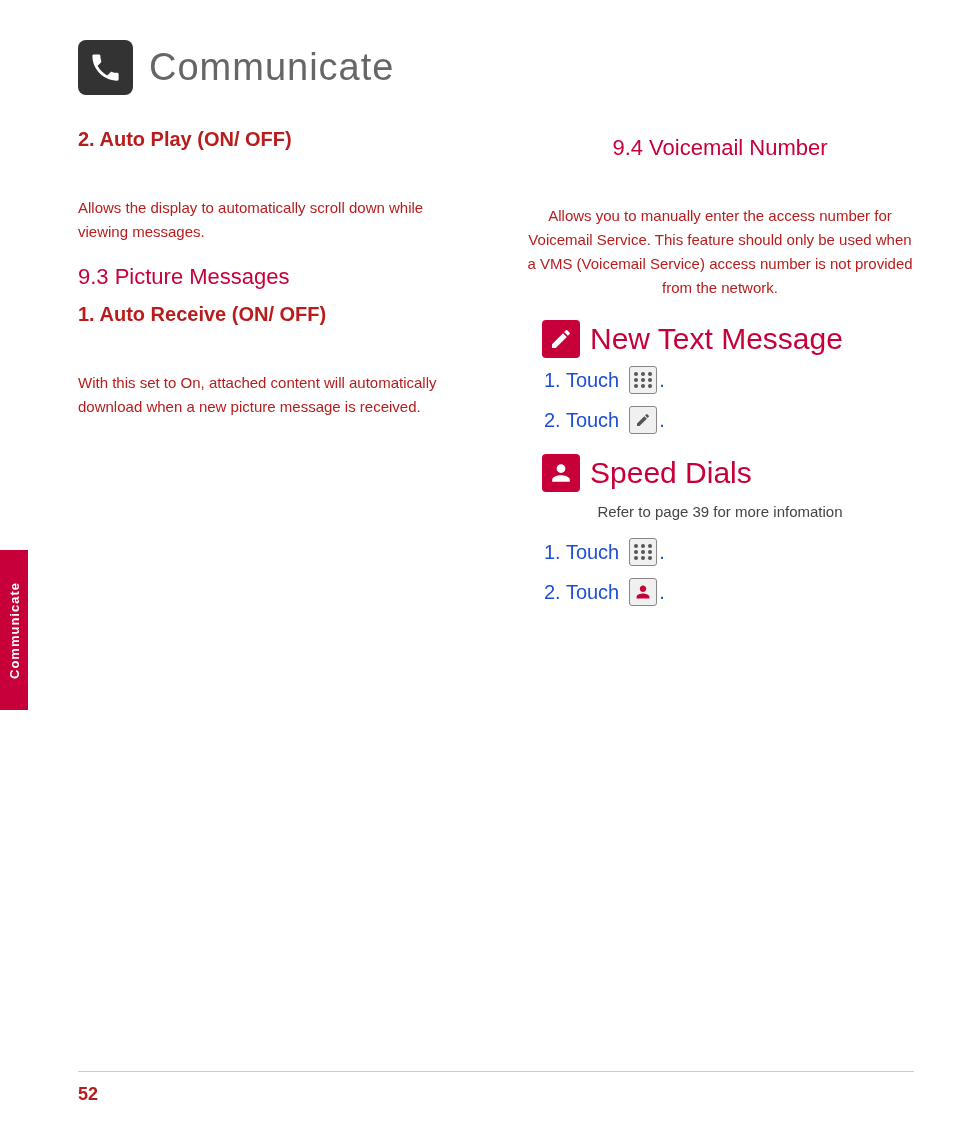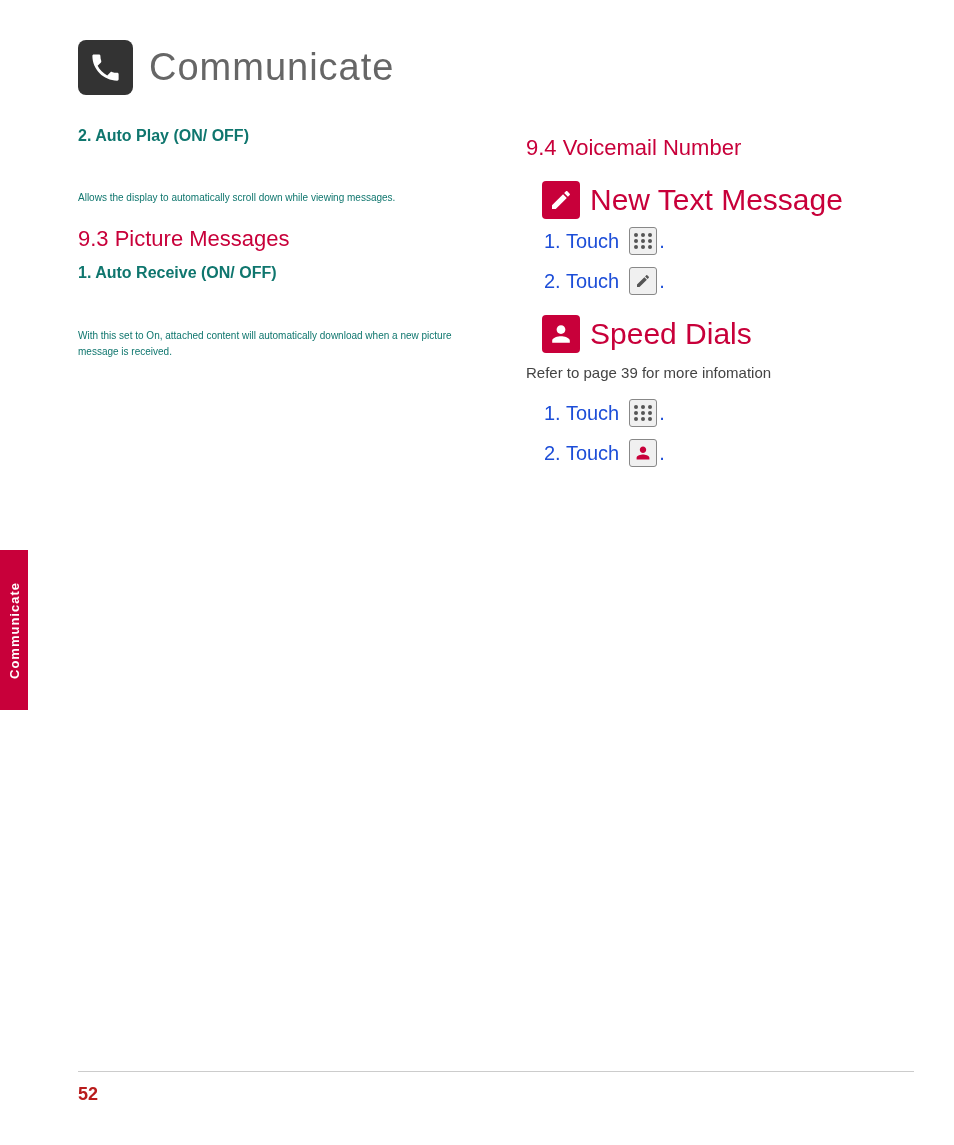--- a/index.html
+++ b/index.html
@@ -92,34 +92,35 @@
       flex: 1;
     }
 
     .left-column {
       flex: 1;
       padding-right: 20px;
     }
 
     .right-column {
       flex: 1;
+      text-align: center;
     }
 
     
     .section-number {
-      font-size: 16px;
+      font-size: 20px;
       font-weight: bold;
-      color: #0f766e;
+      color: #b91c1c;
       margin-bottom: 8px;
       line-height: 1.4;
     }
 
     .section-body {
-      font-size: 10px;
-      color: #0f766e;
+      font-size: 15px;
+      color: #b91c1c;
       line-height: 1.6;
       margin-bottom: 20px;
       padding-left: 0;
       margin-top: 43px;
     }
 
     .section-heading {
       font-size: 22px;
       color: #c8003a;
       font-weight: normal;
@@ -268,20 +269,21 @@
           <p class="section-number">1. Auto Receive (ON/ OFF)</p>
           <p class="section-body">With this set to On, attached content will automatically download when a new picture message is received.</p>
         </div>
 
       </div>
 
       <div class="right-column">
 
         <div>
           <h2 class="section-heading">9.4 Voicemail Number</h2>
+          <p class="section-body">Allows you to manually enter the access number for Voicemail Service. This feature should only be used when a VMS (Voicemail Service) access number is not provided from the network.</p>
         </div>
 
         <div class="big-section">
           <div class="big-section-header">
             <div class="big-section-icon">
 
               <svg width="24" height="24" viewBox="0 0 24 24" fill="white" xmlns="http://www.w3.org/2000/svg">
                 <path d="M3 17.25V21h3.75L17.81 9.94l-3.75-3.75L3 17.25zM20.71 7.04c.39-.39.39-1.02 0-1.41l-2.34-2.34c-.39-.39-1.02-.39-1.41 0l-1.83 1.83 3.75 3.75 1.83-1.83z"></path>
               </svg>
             </div>

